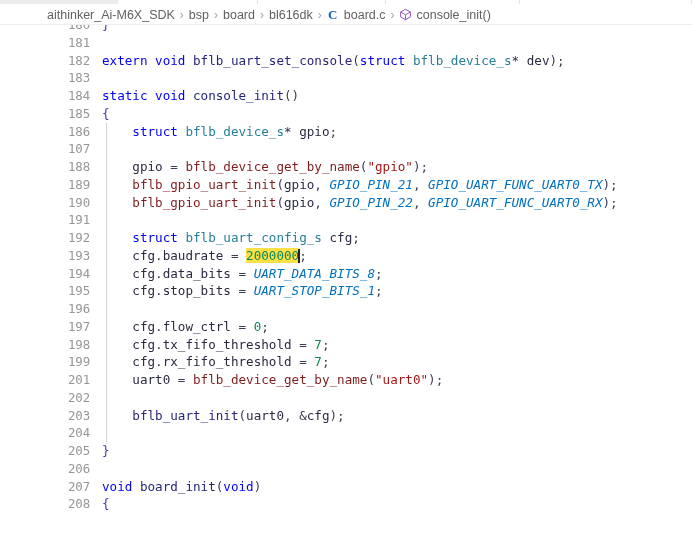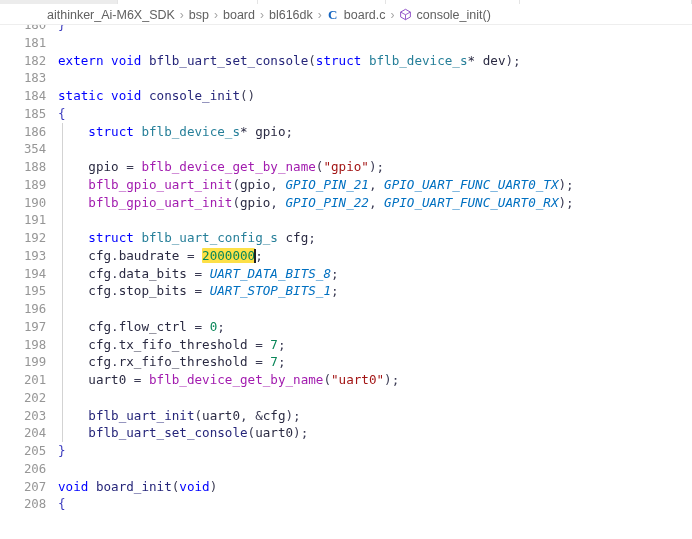--- a/index.html
+++ b/index.html
@@ -116,20 +116,21 @@
     left: 0;
     width: 692px;
   }
   .code-line {
     position: relative;
     height: 17.75px;
     line-height: 17.75px;
     white-space: pre;
     font-family: "DejaVu Sans Mono", monospace;
     font-size: 12.6px;
+    margin-left: 44px;
   }
   .gutter {
     position: absolute;
     left: 0;
     top: 0;
     width: 46px;
     text-align: right;
     color: #969696;
     font-family: "DejaVu Sans Mono", monospace;
     font-size: 12.4px;
@@ -149,21 +150,21 @@
     top: 0;
     width: 1px;
     height: 17.75px;
     background: #d3d3d3;
   }
 
   
   .t-plain   { color: #2a2a42; }
   .t-kw      { color: #0000ff; }
   .t-type    { color: #267f99; }
-  .t-fn      { color: #a21caf; }
+  .t-fn      { color: #7f1d1d; }
   .t-str     { color: #a31515; }
   .t-num     { color: #098658; }
   .t-const   { color: #0070c1; font-style: italic; }
   .t-punct   { color: #3b3b54; }
   .t-decl    { color: #26267a; }
   .t-brace   { color: #3b3bbf; }
 
   
   .selection {
     background: #fde047;
@@ -227,37 +228,37 @@
 
   <div id="code-area">
     <div id="code-scroll">
         <div class="code-line"><div class="gutter">180</div><div class="line-content"><span class="t-brace">}</span></div></div>
         <div class="code-line"><div class="gutter">181</div><div class="line-content"></div></div>
         <div class="code-line"><div class="gutter">182</div><div class="line-content"><span class="t-kw">extern</span><span class="t-plain"> </span><span class="t-kw">void</span><span class="t-plain"> </span><span class="t-decl">bflb_uart_set_console</span><span class="t-punct">(</span><span class="t-kw">struct</span><span class="t-plain"> </span><span class="t-type">bflb_device_s</span><span class="t-plain">*</span><span class="t-plain"> </span><span class="t-plain">dev</span><span class="t-punct">);</span></div></div>
         <div class="code-line"><div class="gutter">183</div><div class="line-content"></div></div>
         <div class="code-line"><div class="gutter">184</div><div class="line-content"><span class="t-kw">static</span><span class="t-plain"> </span><span class="t-kw">void</span><span class="t-plain"> </span><span class="t-decl">console_init</span><span class="t-punct">()</span></div></div>
         <div class="code-line"><div class="gutter">185</div><div class="line-content"><span class="t-brace">{</span></div></div>
         <div class="code-line"><div class="gutter">186</div><div class="indent-guide"></div><div class="line-content"><span class="t-plain">    </span><span class="t-kw">struct</span><span class="t-plain"> </span><span class="t-type">bflb_device_s</span><span class="t-plain">*</span><span class="t-plain"> </span><span class="t-plain">gpio</span><span class="t-punct">;</span></div></div>
-        <div class="code-line"><div class="gutter">354</div><div class="indent-guide"></div><div class="line-content"></div></div>
+        <div class="code-line"><div class="gutter">107</div><div class="indent-guide"></div><div class="line-content"></div></div>
         <div class="code-line"><div class="gutter">188</div><div class="indent-guide"></div><div class="line-content"><span class="t-plain">    </span><span class="t-plain">gpio</span><span class="t-punct"> = </span><span class="t-fn">bflb_device_get_by_name</span><span class="t-punct">(</span><span class="t-str">"gpio"</span><span class="t-punct">);</span></div></div>
         <div class="code-line"><div class="gutter">189</div><div class="indent-guide"></div><div class="line-content"><span class="t-plain">    </span><span class="t-fn">bflb_gpio_uart_init</span><span class="t-punct">(</span><span class="t-plain">gpio</span><span class="t-punct">, </span><span class="t-const">GPIO_PIN_21</span><span class="t-punct">, </span><span class="t-const">GPIO_UART_FUNC_UART0_TX</span><span class="t-punct">);</span></div></div>
         <div class="code-line"><div class="gutter">190</div><div class="indent-guide"></div><div class="line-content"><span class="t-plain">    </span><span class="t-fn">bflb_gpio_uart_init</span><span class="t-punct">(</span><span class="t-plain">gpio</span><span class="t-punct">, </span><span class="t-const">GPIO_PIN_22</span><span class="t-punct">, </span><span class="t-const">GPIO_UART_FUNC_UART0_RX</span><span class="t-punct">);</span></div></div>
         <div class="code-line"><div class="gutter">191</div><div class="indent-guide"></div><div class="line-content"></div></div>
         <div class="code-line"><div class="gutter">192</div><div class="indent-guide"></div><div class="line-content"><span class="t-plain">    </span><span class="t-kw">struct</span><span class="t-plain"> </span><span class="t-type">bflb_uart_config_s</span><span class="t-plain"> </span><span class="t-plain">cfg</span><span class="t-punct">;</span></div></div>
         <div class="code-line"><div class="gutter">193</div><div class="indent-guide"></div><div class="line-content"><span class="t-plain">    </span><span class="t-plain">cfg</span><span class="t-punct">.</span><span class="t-plain">baudrate</span><span class="t-punct"> = </span><span class="t-num selection">2000000</span><span class="caret"></span><span class="t-punct">;</span></div></div>
         <div class="code-line"><div class="gutter">194</div><div class="indent-guide"></div><div class="line-content"><span class="t-plain">    </span><span class="t-plain">cfg</span><span class="t-punct">.</span><span class="t-plain">data_bits</span><span class="t-punct"> = </span><span class="t-const">UART_DATA_BITS_8</span><span class="t-punct">;</span></div></div>
         <div class="code-line"><div class="gutter">195</div><div class="indent-guide"></div><div class="line-content"><span class="t-plain">    </span><span class="t-plain">cfg</span><span class="t-punct">.</span><span class="t-plain">stop_bits</span><span class="t-punct"> = </span><span class="t-const">UART_STOP_BITS_1</span><span class="t-punct">;</span></div></div>
         <div class="code-line"><div class="gutter">196</div><div class="indent-guide"></div></div>
         <div class="code-line"><div class="gutter">197</div><div class="indent-guide"></div><div class="line-content"><span class="t-plain">    </span><span class="t-plain">cfg</span><span class="t-punct">.</span><span class="t-plain">flow_ctrl</span><span class="t-punct"> = </span><span class="t-num">0</span><span class="t-punct">;</span></div></div>
         <div class="code-line"><div class="gutter">198</div><div class="indent-guide"></div><div class="line-content"><span class="t-plain">    </span><span class="t-plain">cfg</span><span class="t-punct">.</span><span class="t-plain">tx_fifo_threshold</span><span class="t-punct"> = </span><span class="t-num">7</span><span class="t-punct">;</span></div></div>
         <div class="code-line"><div class="gutter">199</div><div class="indent-guide"></div><div class="line-content"><span class="t-plain">    </span><span class="t-plain">cfg</span><span class="t-punct">.</span><span class="t-plain">rx_fifo_threshold</span><span class="t-punct"> = </span><span class="t-num">7</span><span class="t-punct">;</span></div></div>
         <div class="code-line"><div class="gutter">201</div><div class="indent-guide"></div><div class="line-content"><span class="t-plain">    </span><span class="t-plain">uart0</span><span class="t-punct"> = </span><span class="t-fn">bflb_device_get_by_name</span><span class="t-punct">(</span><span class="t-str">"uart0"</span><span class="t-punct">);</span></div></div>
         <div class="code-line"><div class="gutter">202</div><div class="indent-guide"></div><div class="line-content"></div></div>
         <div class="code-line"><div class="gutter">203</div><div class="indent-guide"></div><div class="line-content"><span class="t-plain">    </span><span class="t-decl">bflb_uart_init</span><span class="t-punct">(</span><span class="t-plain">uart0</span><span class="t-punct">, &amp;</span><span class="t-plain">cfg</span><span class="t-punct">);</span></div></div>
-        <div class="code-line"><div class="gutter">204</div><div class="indent-guide"></div><div class="line-content"><span class="t-plain">    </span><span class="t-decl">bflb_uart_set_console</span><span class="t-punct">(</span><span class="t-plain">uart0</span><span class="t-punct">);</span></div></div>
+        <div class="code-line"><div class="gutter">204</div><div class="indent-guide"></div></div>
         <div class="code-line"><div class="gutter">205</div><div class="line-content"><span class="t-brace">}</span></div></div>
         <div class="code-line"><div class="gutter">206</div><div class="line-content"></div></div>
         <div class="code-line"><div class="gutter">207</div><div class="line-content"><span class="t-kw">void</span><span class="t-plain"> </span><span class="t-decl">board_init</span><span class="t-punct">(</span><span class="t-kw">void</span><span class="t-punct">)</span></div></div>
         <div class="code-line"><div class="gutter">208</div><div class="line-content"><span class="t-brace">{</span></div></div>
       </div>
   </div>
 
 </div>
 
 </body></html>

